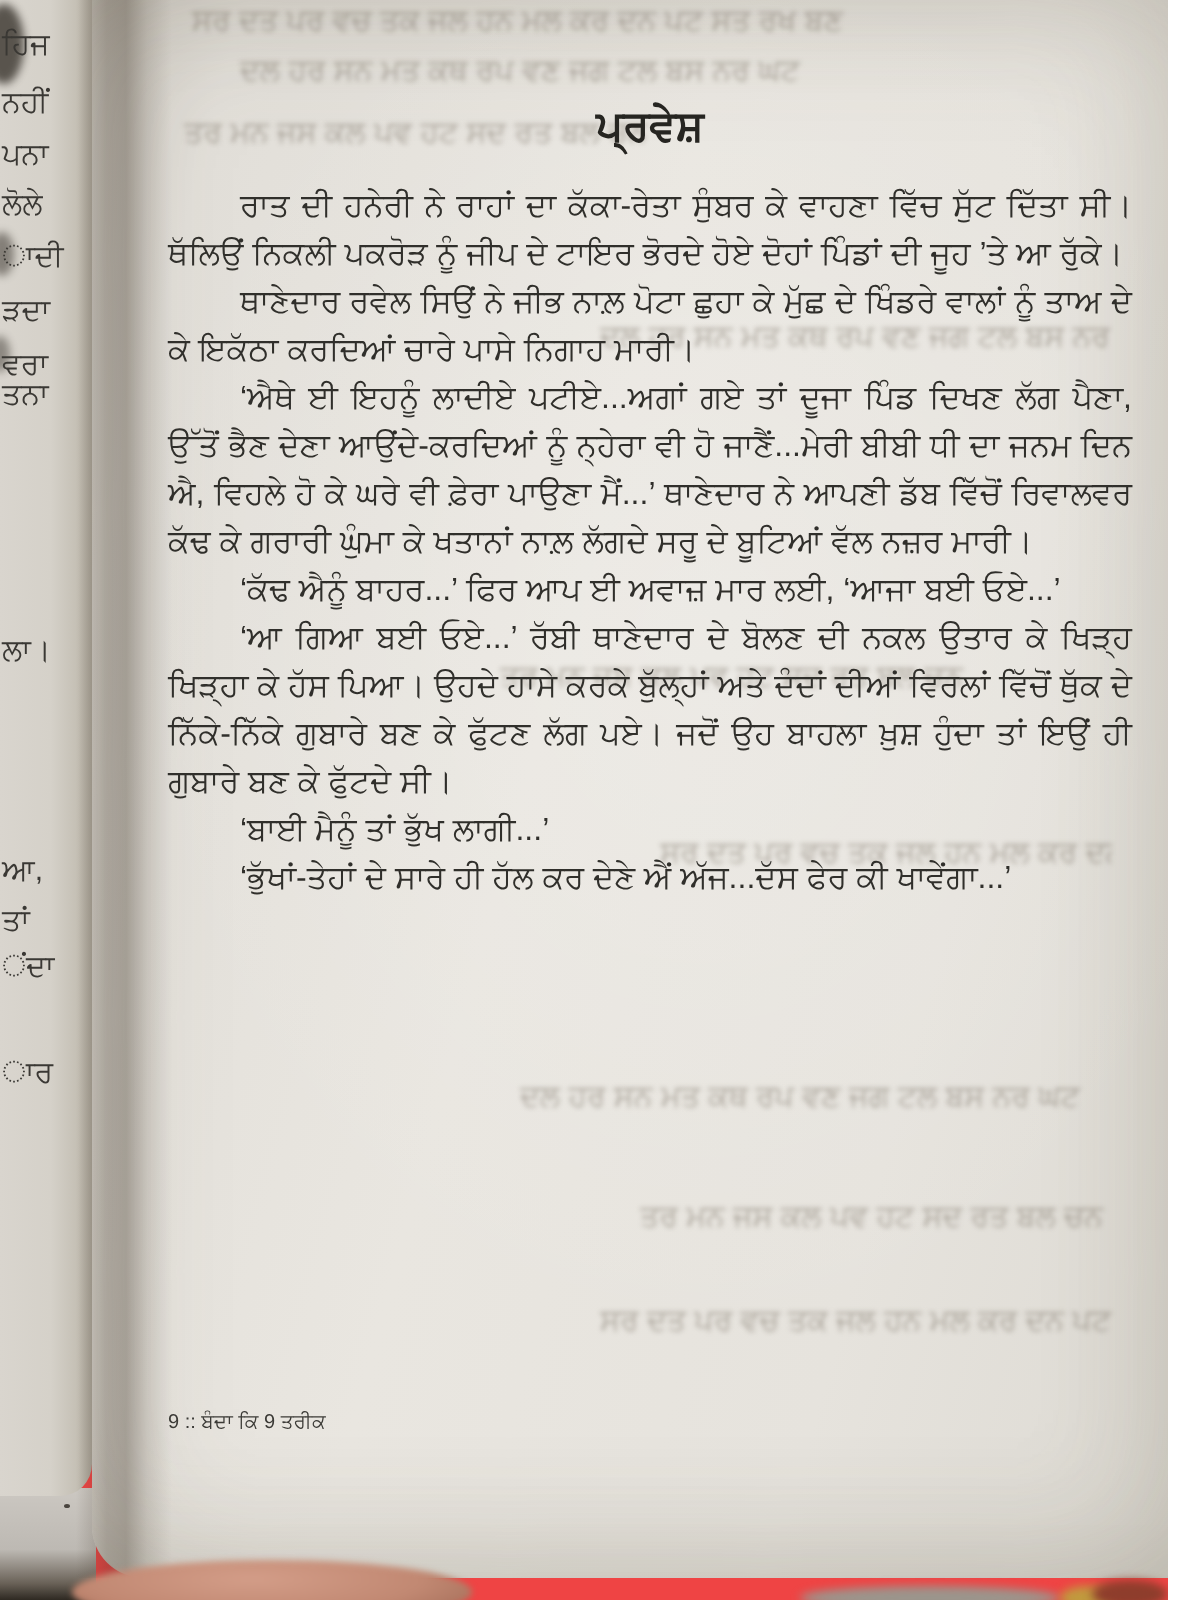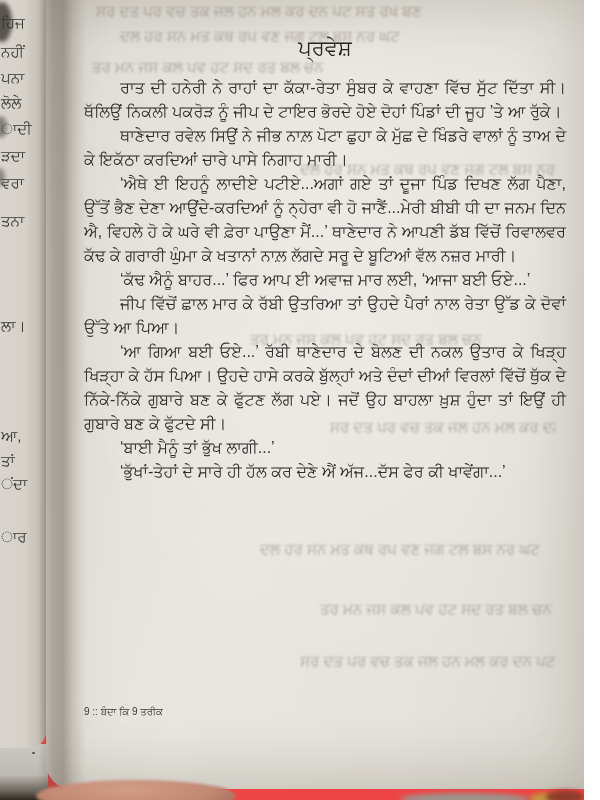--- a/index.html
+++ b/index.html
@@ -28,21 +28,21 @@
   
   .gutter{position:absolute;left:38px;top:0;width:48px;height:789px;pointer-events:none;
     background:linear-gradient(90deg,rgba(70,59,46,0) 0%,rgba(70,59,46,.30) 32%,rgba(70,59,46,.36) 52%,rgba(70,59,46,.14) 74%,rgba(70,59,46,0) 100%);}
 
   
   .ghost{position:absolute;height:20px;overflow:hidden;white-space:nowrap;
     font-size:15px;color:rgba(118,110,97,.55);filter:blur(1.2px);pointer-events:none;}
 
   
   .content{position:absolute;left:84px;top:36px;width:482px;color:#2e2d2a;}
-  .title{margin:0 0 16px 0;text-align:center;font-size:21px;font-weight:normal;color:#262521;}
+  .title{margin:16px 0 16px 0;text-align:center;font-size:21px;font-weight:bold;color:#262521;}
   .para{margin:0;font-size:16px;line-height:24px;text-align:justify;text-indent:36px;
     color:#302f2b;}
   .footer{position:absolute;left:84px;top:706px;width:482px;
     font-size:10px;color:#3b3a36;}
 
   
   .finger{position:absolute;left:36px;bottom:-12px;width:200px;height:32px;border-radius:50%;
     background:radial-gradient(ellipse at 45% 30%,#d39d88 0%,#c18872 55%,#96604c 100%);
     filter:blur(1.5px);}
   .blob{position:absolute;border-radius:50%;filter:blur(2.5px);}
@@ -63,21 +63,21 @@
     <div class="smudge" style="left:-8px;top:2px;width:20px;height:40px;"></div>
     <div class="smudge" style="left:-5px;top:116px;width:12px;height:22px;opacity:.5;"></div>
     <div class="smudge" style="left:-5px;top:168px;width:10px;height:18px;opacity:.45;"></div>
     <span class="frag" style="top:14px">ਹਿਜ</span>
     <span class="frag" style="top:43px">ਨਹੀਂ</span>
     <span class="frag" style="top:69px">ਪਨਾ</span>
     <span class="frag" style="top:94px">ਲੋਲੇ</span>
     <span class="frag" style="top:120px">ਾਦੀ</span>
     <span class="frag" style="top:147px">ੜਦਾ</span>
     <span class="frag" style="top:174px">ਵਰਾ</span>
-    <span class="frag" style="top:212px">ਤਨਾ</span>
+    <span class="frag" style="top:189px">ਤਨਾ</span>
     <span class="frag" style="top:317px">ਲਾ।</span>
     <span class="frag" style="top:427px">ਆ,</span>
     <span class="frag" style="top:452px">ਤਾਂ</span>
     <span class="frag" style="top:475px">ਂਦਾ</span>
     <span class="frag" style="top:528px">ਾਰ</span>
   </div>
 
   <div class="page-main"></div>
   <div class="gutter"></div>
 
@@ -90,21 +90,20 @@
   <div class="ghost" style="top:540px;left:260px;width:296px">ਦਲ ਹਰ ਸਨ ਮਤ ਕਥ ਰਪ ਵਣ ਜਗ ਟਲ ਬਸ ਨਰ ਘਟ</div>
   <div class="ghost" style="top:600px;left:320px;width:236px">ਤਰ ਮਨ ਜਸ ਕਲ ਪਵ ਹਟ ਸਦ ਰਤ ਬਲ ਚਨ</div>
   <div class="ghost" style="top:652px;left:300px;width:256px">ਸਰ ਦਤ ਪਰ ਵਚ ਤਕ ਜਲ ਹਨ ਮਲ ਕਰ ਦਨ ਪਟ ਸਤ ਰਖ ਬਣ</div>
 
   <div class="content">
     <h1 class="title">ਪ੍ਰਵੇਸ਼</h1>
     <p class="para">ਰਾਤ ਦੀ ਹਨੇਰੀ ਨੇ ਰਾਹਾਂ ਦਾ ਕੱਕਾ-ਰੇਤਾ ਸੁੰਬਰ ਕੇ ਵਾਹਣਾ ਵਿੱਚ ਸੁੱਟ ਦਿੱਤਾ ਸੀ। ਥੱਲਿਉਂ ਨਿਕਲੀ ਪਕਰੋੜ ਨੂੰ ਜੀਪ ਦੇ ਟਾਇਰ ਭੋਰਦੇ ਹੋਏ ਦੋਹਾਂ ਪਿੰਡਾਂ ਦੀ ਜੂਹ ’ਤੇ ਆ ਰੁੱਕੇ।</p>
     <p class="para">ਥਾਣੇਦਾਰ ਰਵੇਲ ਸਿਉਂ ਨੇ ਜੀਭ ਨਾਲ਼ ਪੋਟਾ ਛੁਹਾ ਕੇ ਮੁੱਛ ਦੇ ਖਿੰਡਰੇ ਵਾਲਾਂ ਨੂੰ ਤਾਅ ਦੇ ਕੇ ਇਕੱਠਾ ਕਰਦਿਆਂ ਚਾਰੇ ਪਾਸੇ ਨਿਗਾਹ ਮਾਰੀ।</p>
     <p class="para">‘ਐਥੇ ਈ ਇਹਨੂੰ ਲਾਦੀਏ ਪਟੀਏ...ਅਗਾਂ ਗਏ ਤਾਂ ਦੂਜਾ ਪਿੰਡ ਦਿਖਣ ਲੱਗ ਪੈਣਾ, ਉੱਤੋਂ ਭੈਣ ਦੇਣਾ ਆਉਂਦੇ-ਕਰਦਿਆਂ ਨੂੰ ਨ੍ਹੇਰਾ ਵੀ ਹੋ ਜਾਣੈਂ...ਮੇਰੀ ਬੀਬੀ ਧੀ ਦਾ ਜਨਮ ਦਿਨ ਐ, ਵਿਹਲੇ ਹੋ ਕੇ ਘਰੇ ਵੀ ਫ਼ੇਰਾ ਪਾਉਣਾ ਮੈਂ...’ ਥਾਣੇਦਾਰ ਨੇ ਆਪਣੀ ਡੱਬ ਵਿੱਚੋਂ ਰਿਵਾਲਵਰ ਕੱਢ ਕੇ ਗਰਾਰੀ ਘੁੰਮਾ ਕੇ ਖਤਾਨਾਂ ਨਾਲ਼ ਲੱਗਦੇ ਸਰੂ ਦੇ ਬੂਟਿਆਂ ਵੱਲ ਨਜ਼ਰ ਮਾਰੀ।</p>
     <p class="para">‘ਕੱਢ ਐਨੂੰ ਬਾਹਰ...’ ਫਿਰ ਆਪ ਈ ਅਵਾਜ਼ ਮਾਰ ਲਈ, ‘ਆਜਾ ਬਈ ਓਏ...’</p>
-    <p class="para">ਜੀਪ ਵਿੱਚੋਂ ਛਾਲ ਮਾਰ ਕੇ ਰੱਬੀ ਉਤਰਿਆ ਤਾਂ ਉਹਦੇ ਪੈਰਾਂ ਨਾਲ ਰੇਤਾ ਉੱਡ ਕੇ ਦੋਵਾਂ ਉੱਤੇ ਆ ਪਿਆ।</p>
     <p class="para">‘ਆ ਗਿਆ ਬਈ ਓਏ...’ ਰੱਬੀ ਥਾਣੇਦਾਰ ਦੇ ਬੋਲਣ ਦੀ ਨਕਲ ਉਤਾਰ ਕੇ ਖਿੜ੍ਹ ਖਿੜ੍ਹਾ ਕੇ ਹੱਸ ਪਿਆ। ਉਹਦੇ ਹਾਸੇ ਕਰਕੇ ਬੁੱਲ੍ਹਾਂ ਅਤੇ ਦੰਦਾਂ ਦੀਆਂ ਵਿਰਲਾਂ ਵਿੱਚੋਂ ਥੁੱਕ ਦੇ ਨਿੱਕੇ-ਨਿੱਕੇ ਗੁਬਾਰੇ ਬਣ ਕੇ ਫੁੱਟਣ ਲੱਗ ਪਏ। ਜਦੋਂ ਉਹ ਬਾਹਲਾ ਖ਼ੁਸ਼ ਹੁੰਦਾ ਤਾਂ ਇਉਂ ਹੀ ਗੁਬਾਰੇ ਬਣ ਕੇ ਫੁੱਟਦੇ ਸੀ।</p>
     <p class="para">‘ਬਾਈ ਮੈਨੂੰ ਤਾਂ ਭੁੱਖ ਲਾਗੀ...’</p>
     <p class="para">‘ਭੁੱਖਾਂ-ਤੇਹਾਂ ਦੇ ਸਾਰੇ ਹੀ ਹੱਲ ਕਰ ਦੇਣੇ ਐਂ ਅੱਜ...ਦੱਸ ਫੇਰ ਕੀ ਖਾਵੇਂਗਾ...’</p>
   </div>
 
   <div class="footer">9 :: ਬੰਦਾ ਕਿ 9 ਤਰੀਕ</div>
 
   <div class="speck"></div>
   <div class="blob blob-gray"></div>
   <div class="blob blob-yellow-l"></div>

